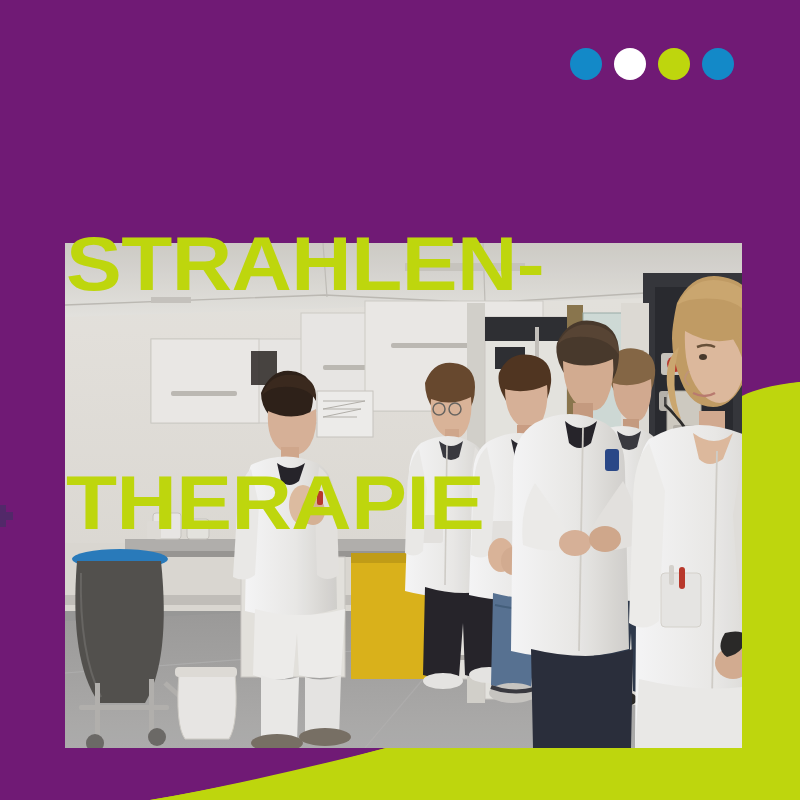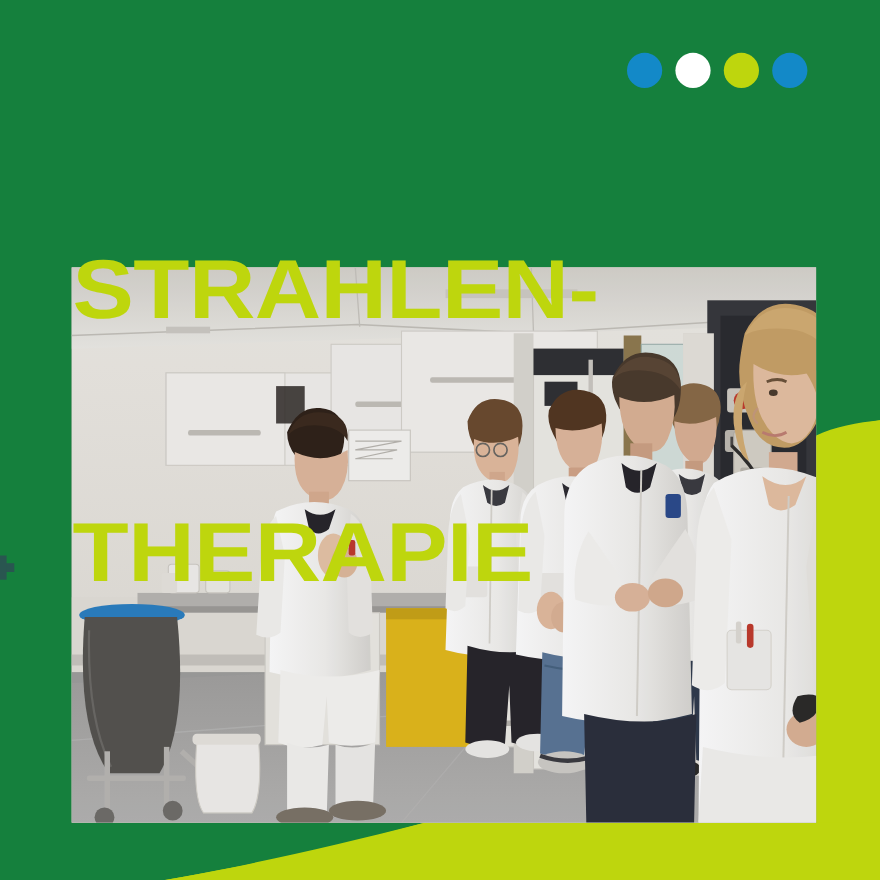--- a/index.html
+++ b/index.html
@@ -5,21 +5,21 @@
   html, body {
     margin: 0;
     padding: 0;
     background: #ffffff;
   }
   #poster {
     position: relative;
     width: 800px;
     height: 800px;
     overflow: hidden;
-    background: #15803d;
+    background: #701a75;
     font-family: "Liberation Sans", sans-serif;
   }
 
   
   .dot-row {
     position: absolute;
     top: 48px;
     left: 570px;
     display: flex;
     gap: 12px;

